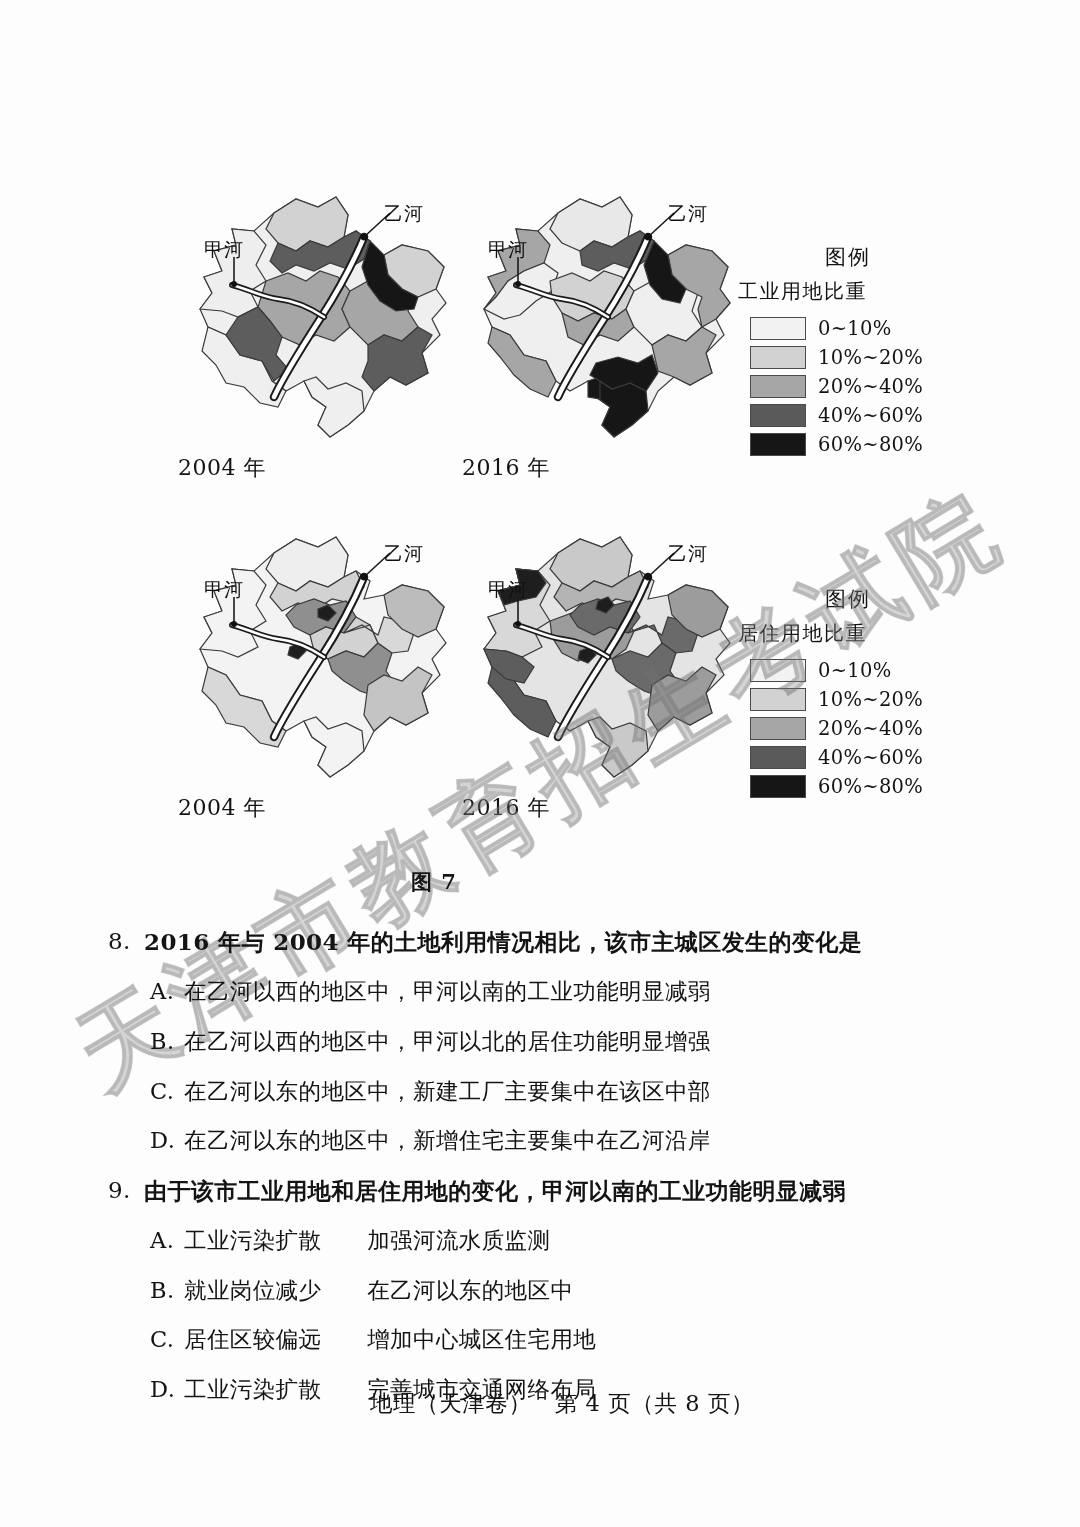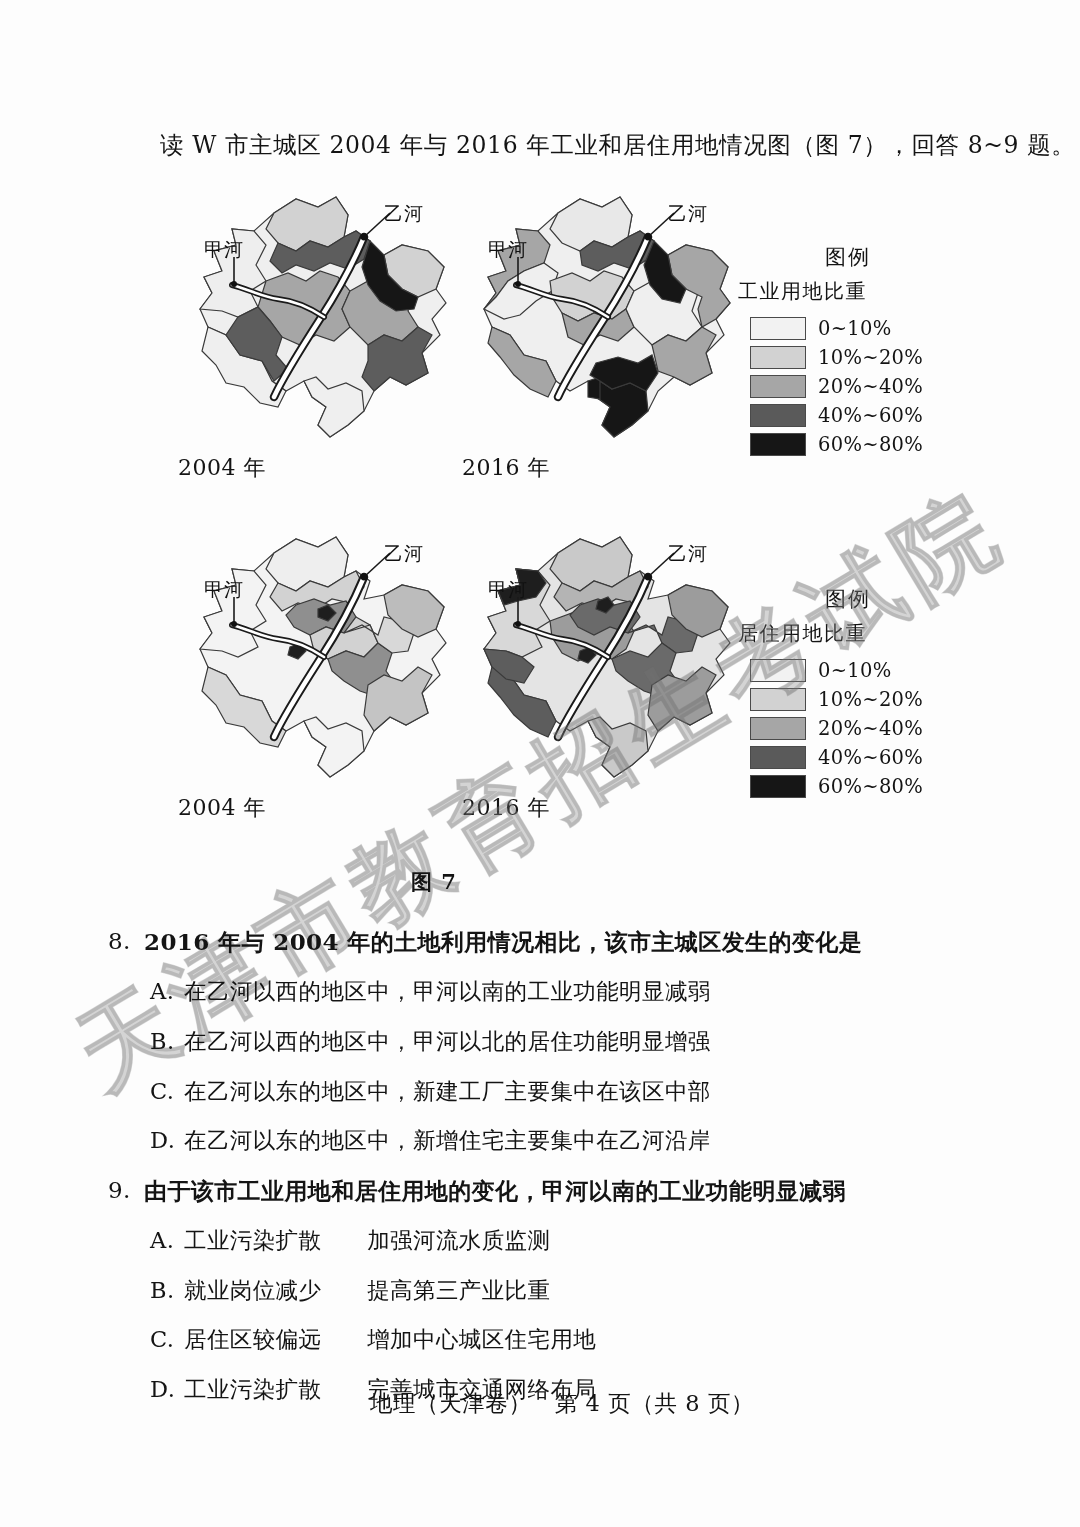--- a/index.html
+++ b/index.html
@@ -193,21 +193,20 @@
     align-items: center;
     justify-content: center;
     -webkit-text-stroke: 1px rgba(110,110,110,0.26);
   }
 </style>
 </head>
 <body>
 
 <div class="page">
 
-  <div class="intro">读 W 市主城区 2004 年与 2016 年工业和居住用地情况图（图 7），回答 8~9 题。</div>
 
   <div class="figure">
 
     <div class="map-cell r1c1">
       <svg class="map-svg" viewBox="0 0 300 268">
         <g stroke="#3a3a3a" stroke-width="1.2">
 
           <path d="M96,28 L118,14 L140,22 L158,12 L170,30 L166,52 L178,46 L192,56 L186,74
                    L206,70 L224,60 L250,66 L266,82 L258,104 L268,118 L254,134 L262,150
                    L244,168 L250,188 L228,200 L212,192 L196,206 L186,226 L170,240 L152,252
@@ -511,21 +510,21 @@
     <div class="q-stem q-block-9">
       <span class="q-num">9.</span>
       <span class="q-text">由于该市工业用地和居住用地的变化，甲河以南的工业功能明显减弱</span>
     </div>
     <div class="q-option">
       <span class="opt-letter">A.</span>
       <span class="opt-text">工业污染扩散　　加强河流水质监测</span>
     </div>
     <div class="q-option">
       <span class="opt-letter">B.</span>
-      <span class="opt-text">就业岗位减少　　提高第三产业比重</span>
+      <span class="opt-text">就业岗位减少　　在乙河以东的地区中</span>
     </div>
     <div class="q-option">
       <span class="opt-letter">C.</span>
       <span class="opt-text">居住区较偏远　　增加中心城区住宅用地</span>
     </div>
     <div class="q-option">
       <span class="opt-letter">D.</span>
       <span class="opt-text">工业污染扩散　　完善城市交通网络布局</span>
     </div>
 

